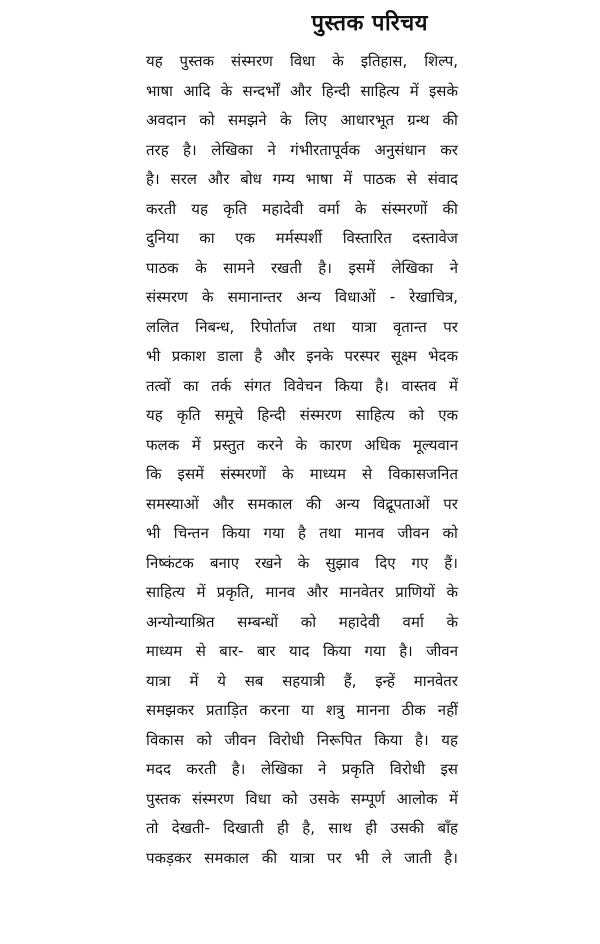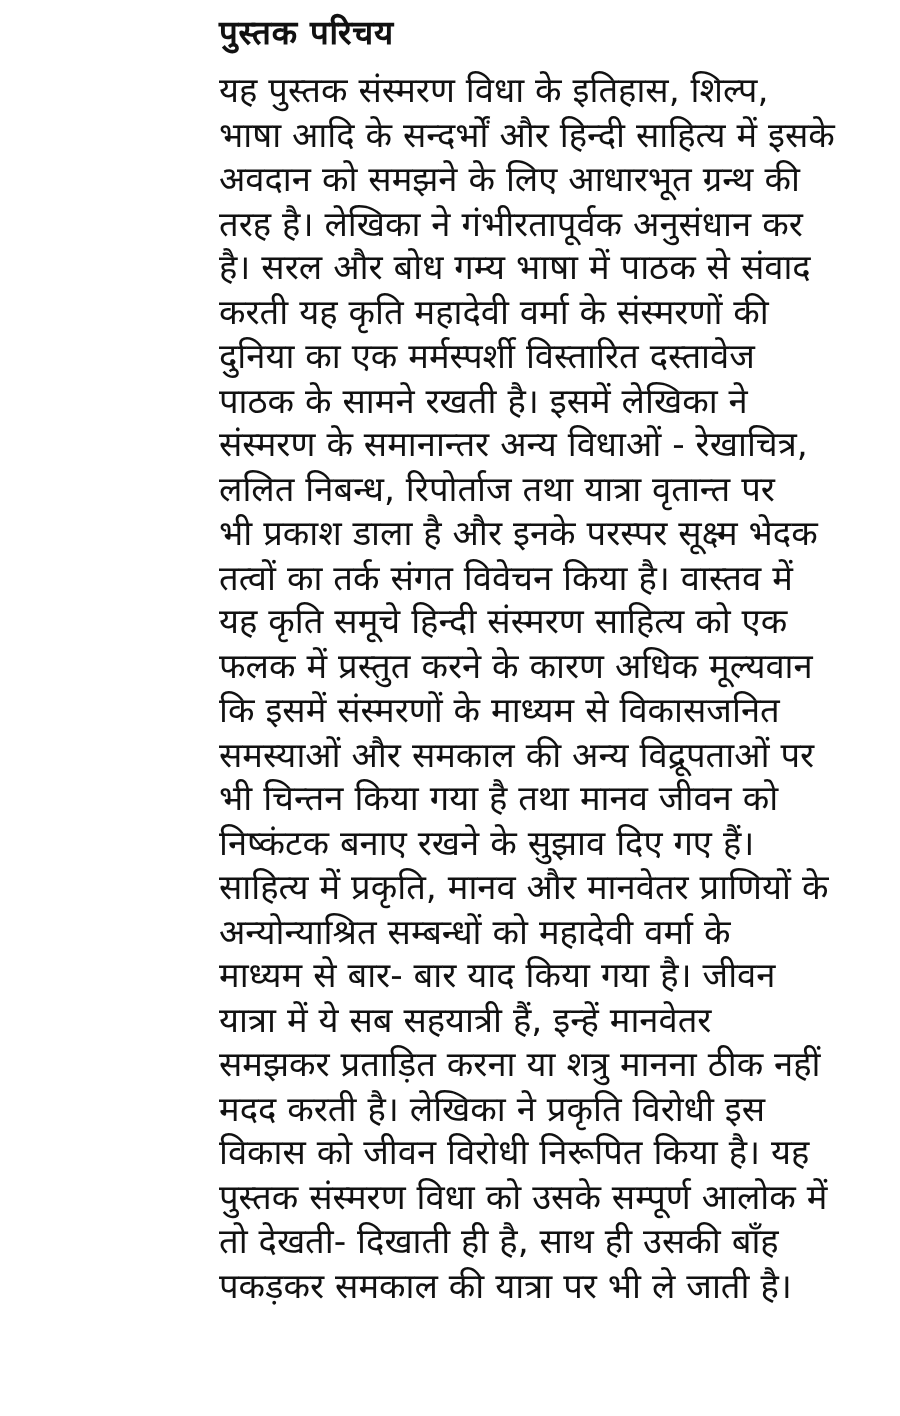--- a/index.html
+++ b/index.html
@@ -20,37 +20,37 @@
       left: 0;
       top: 0;
       width: 600px;
       height: 944px;
     }
     .title {
       position: absolute;
       left: 146px;
       width: 282px;
       top: 6px;
-      text-align: left;
+      text-align: right;
       font-size: 22px;
       font-weight: bold;
       line-height: 34px;
       letter-spacing: 0.5px;
     }
     .body-text {
       position: absolute;
       left: 146px;
       top: 47px;
       width: 312px;
     }
     .line {
       display: block;
       height: 29.5px;
       line-height: 29.5px;
-      font-size: 23px;
+      font-size: 15px;
       white-space: nowrap;
       text-align: justify;
       text-align-last: justify;
     }
   </style>
 </head>
 <body>
 
 <div class="page">
   <div class="title">पुस्तक परिचय</div>
@@ -72,20 +72,20 @@
     <span class="line">फलक में प्रस्तुत करने के कारण अधिक मूल्यवान</span>
     <span class="line">कि इसमें संस्मरणों के माध्यम से विकासजनित</span>
     <span class="line">समस्याओं और समकाल की अन्य विद्रूपताओं पर</span>
     <span class="line">भी चिन्तन किया गया है तथा मानव जीवन को</span>
     <span class="line">निष्कंटक बनाए रखने के सुझाव दिए गए हैं।</span>
     <span class="line">साहित्य में प्रकृति, मानव और मानवेतर प्राणियों के</span>
     <span class="line">अन्योन्याश्रित सम्बन्धों को महादेवी वर्मा के</span>
     <span class="line">माध्यम से बार- बार याद किया गया है। जीवन</span>
     <span class="line">यात्रा में ये सब सहयात्री हैं, इन्हें मानवेतर</span>
     <span class="line">समझकर प्रताड़ित करना या शत्रु मानना ठीक नहीं</span>
+    <span class="line">विकास को जीवन विरोधी निरूपित किया है। यह</span>
     <span class="line">मदद करती है। लेखिका ने प्रकृति विरोधी इस</span>
-    <span class="line">विकास को जीवन विरोधी निरूपित किया है। यह</span>
     <span class="line">पुस्तक संस्मरण विधा को उसके सम्पूर्ण आलोक में</span>
     <span class="line">तो देखती- दिखाती ही है, साथ ही उसकी बाँह</span>
     <span class="line">पकड़कर समकाल की यात्रा पर भी ले जाती है।</span>
 
   </div>
 </div>
 
 </body></html>

